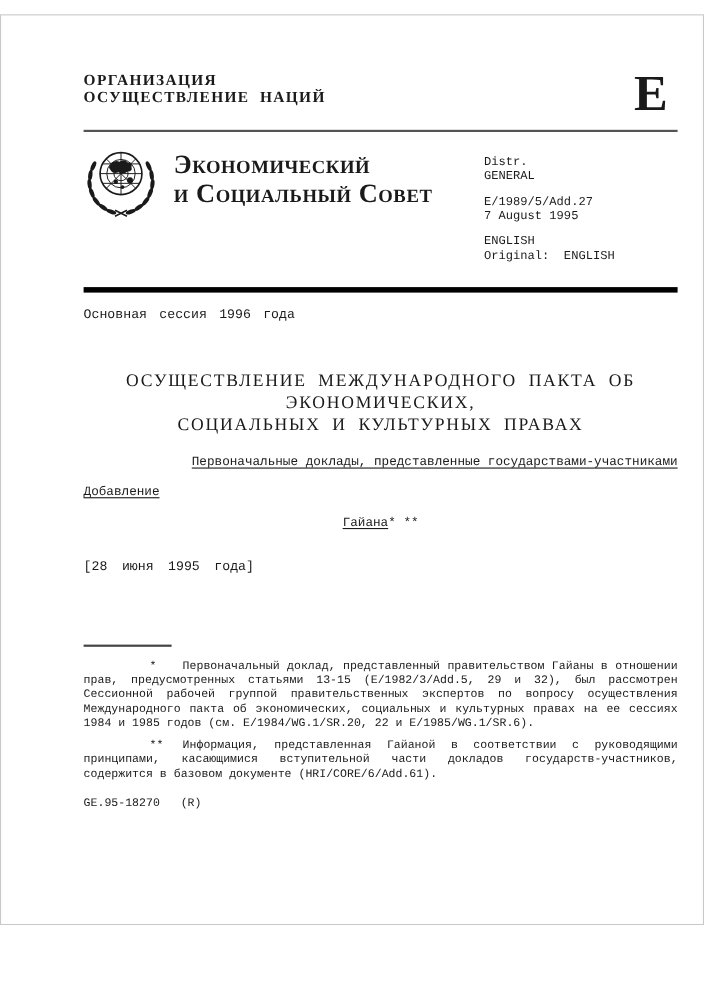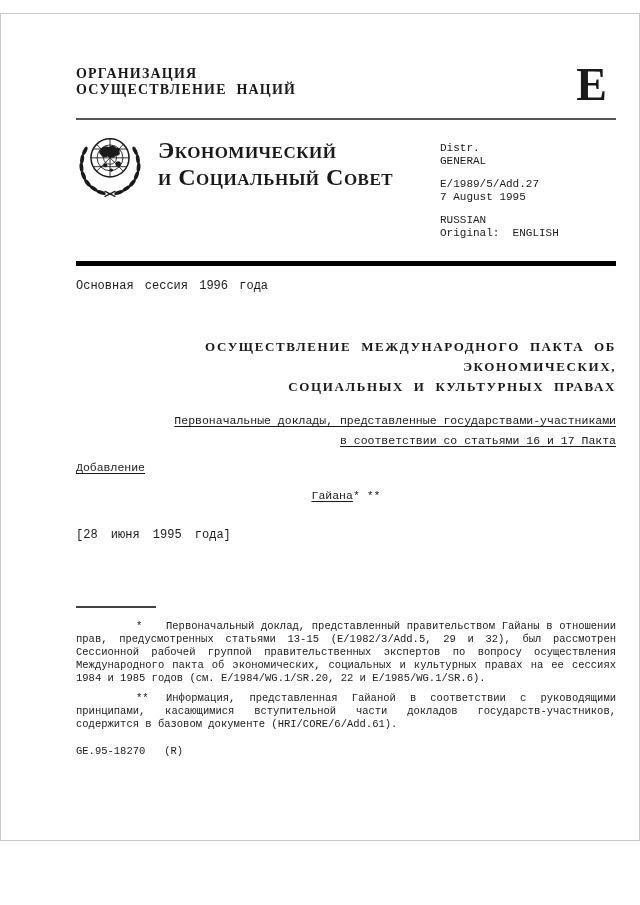--- a/index.html
+++ b/index.html
@@ -79,24 +79,24 @@
   }
 
   
   .session {
     margin-top: 13px;
     font-size: 12px;
     word-spacing: 4px;
   }
   .doc-title {
     margin-top: 44px;
-    text-align: right;
-    font-family: "Liberation Serif", "DejaVu Serif", serif;
-    font-weight: bold;
-    font-size: 13px;
+    text-align: center;
+    font-family: "Liberation Serif", "DejaVu Serif", serif;
+    font-weight: normal;
+    font-size: 16px;
     line-height: 20px;
     letter-spacing: 1.6px;
     word-spacing: 5px;
   }
   .subtitle {
     margin-top: 14px;
     text-align: right;
     font-size: 11.5px;
     line-height: 20px;
   }
@@ -210,37 +210,36 @@
       <div>и Социальный Совет</div>
     </div>
 
     <div class="distr">
       <div>Distr.</div>
       <div>GENERAL</div>
       <div class="gap"></div>
       <div>E/1989/5/Add.27</div>
       <div>7 August 1995</div>
       <div class="gap"></div>
-      <div>RUSSIAN</div>
+      <div>ENGLISH</div>
       <div class="pre">Original:  ENGLISH</div>
     </div>
   </div>
 
   <div class="rule-thick"></div>
 
   <div class="session">Основная сессия 1996 года</div>
 
   <div class="doc-title">
     <div>ОСУЩЕСТВЛЕНИЕ МЕЖДУНАРОДНОГО ПАКТА ОБ ЭКОНОМИЧЕСКИХ,</div>
     <div>СОЦИАЛЬНЫХ И КУЛЬТУРНЫХ ПРАВАХ</div>
   </div>
 
   <div class="subtitle">
     <div><span class="underlined">Первоначальные доклады, представленные государствами-участниками</span></div>
-    <div><span class="underlined">в соответствии со статьями 16 и 17 Пакта</span></div>
   </div>
 
   <div class="addendum">
     <span class="underlined">Добавление</span>
   </div>
 
   <div class="country-line">
     <span class="underlined">Гайана</span><span class="pre">* **</span>
   </div>
 

